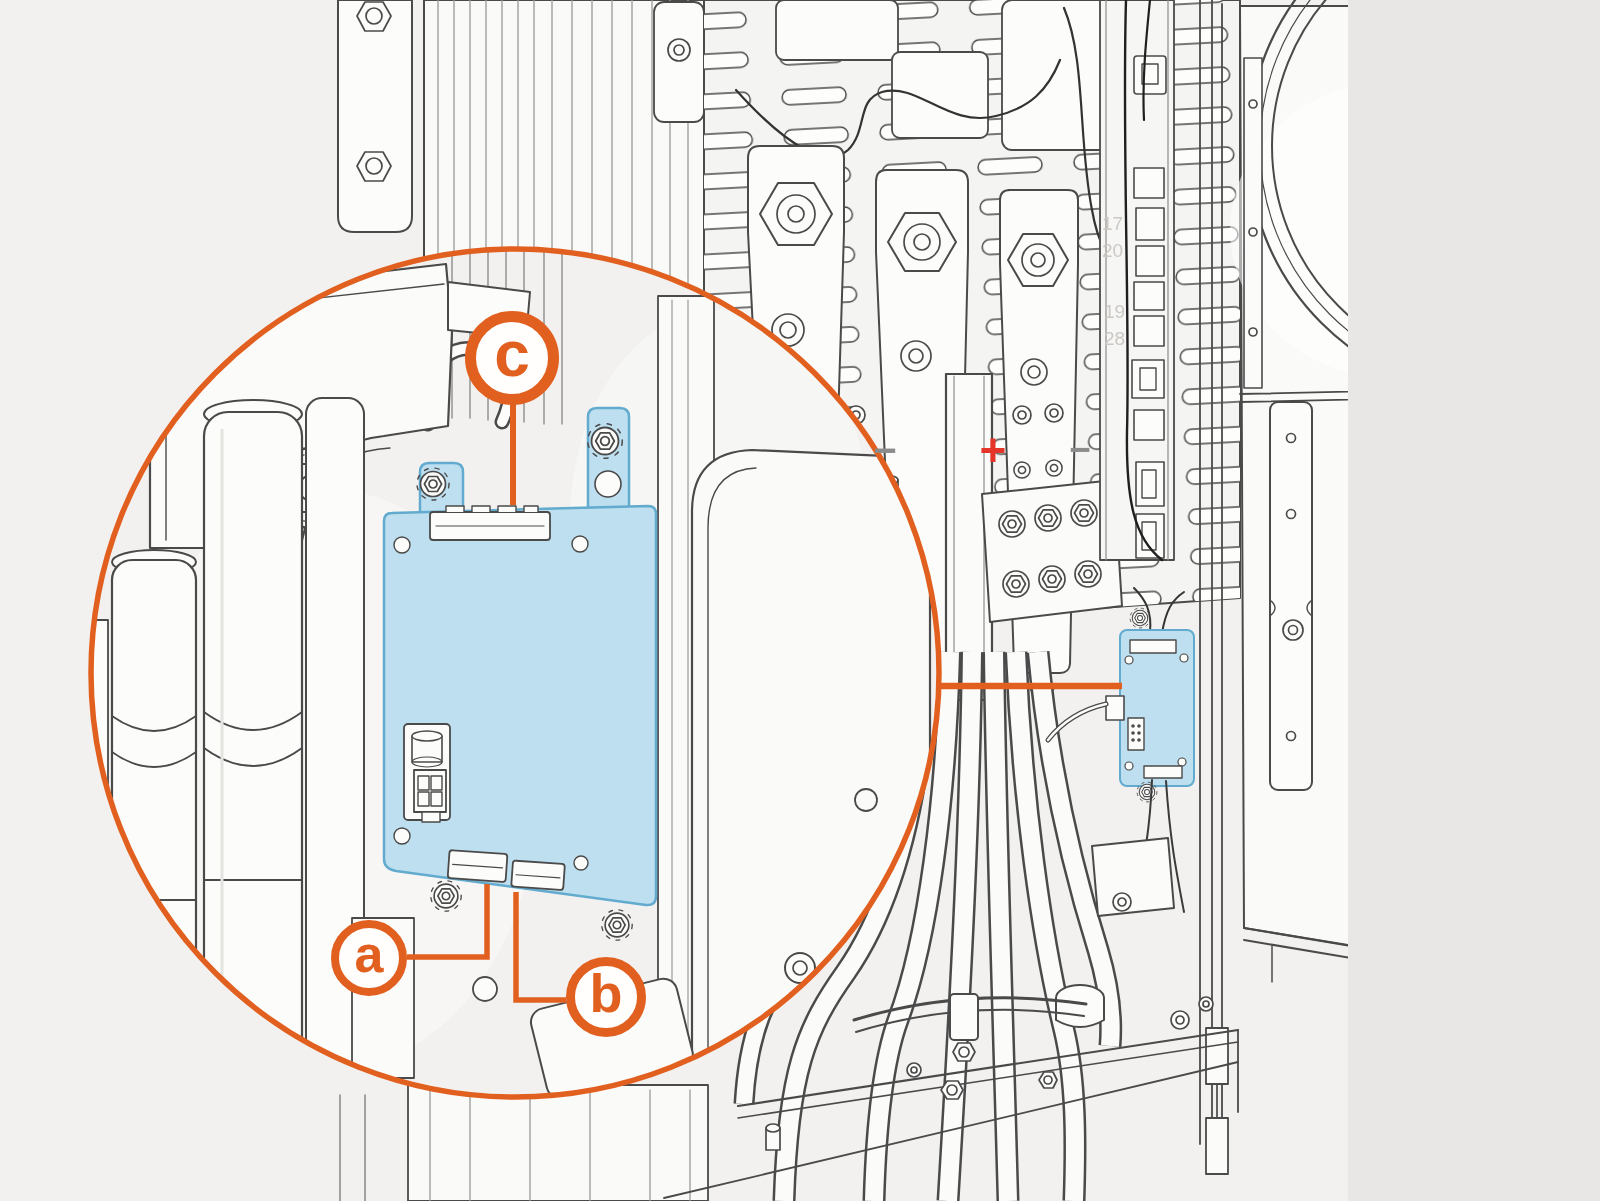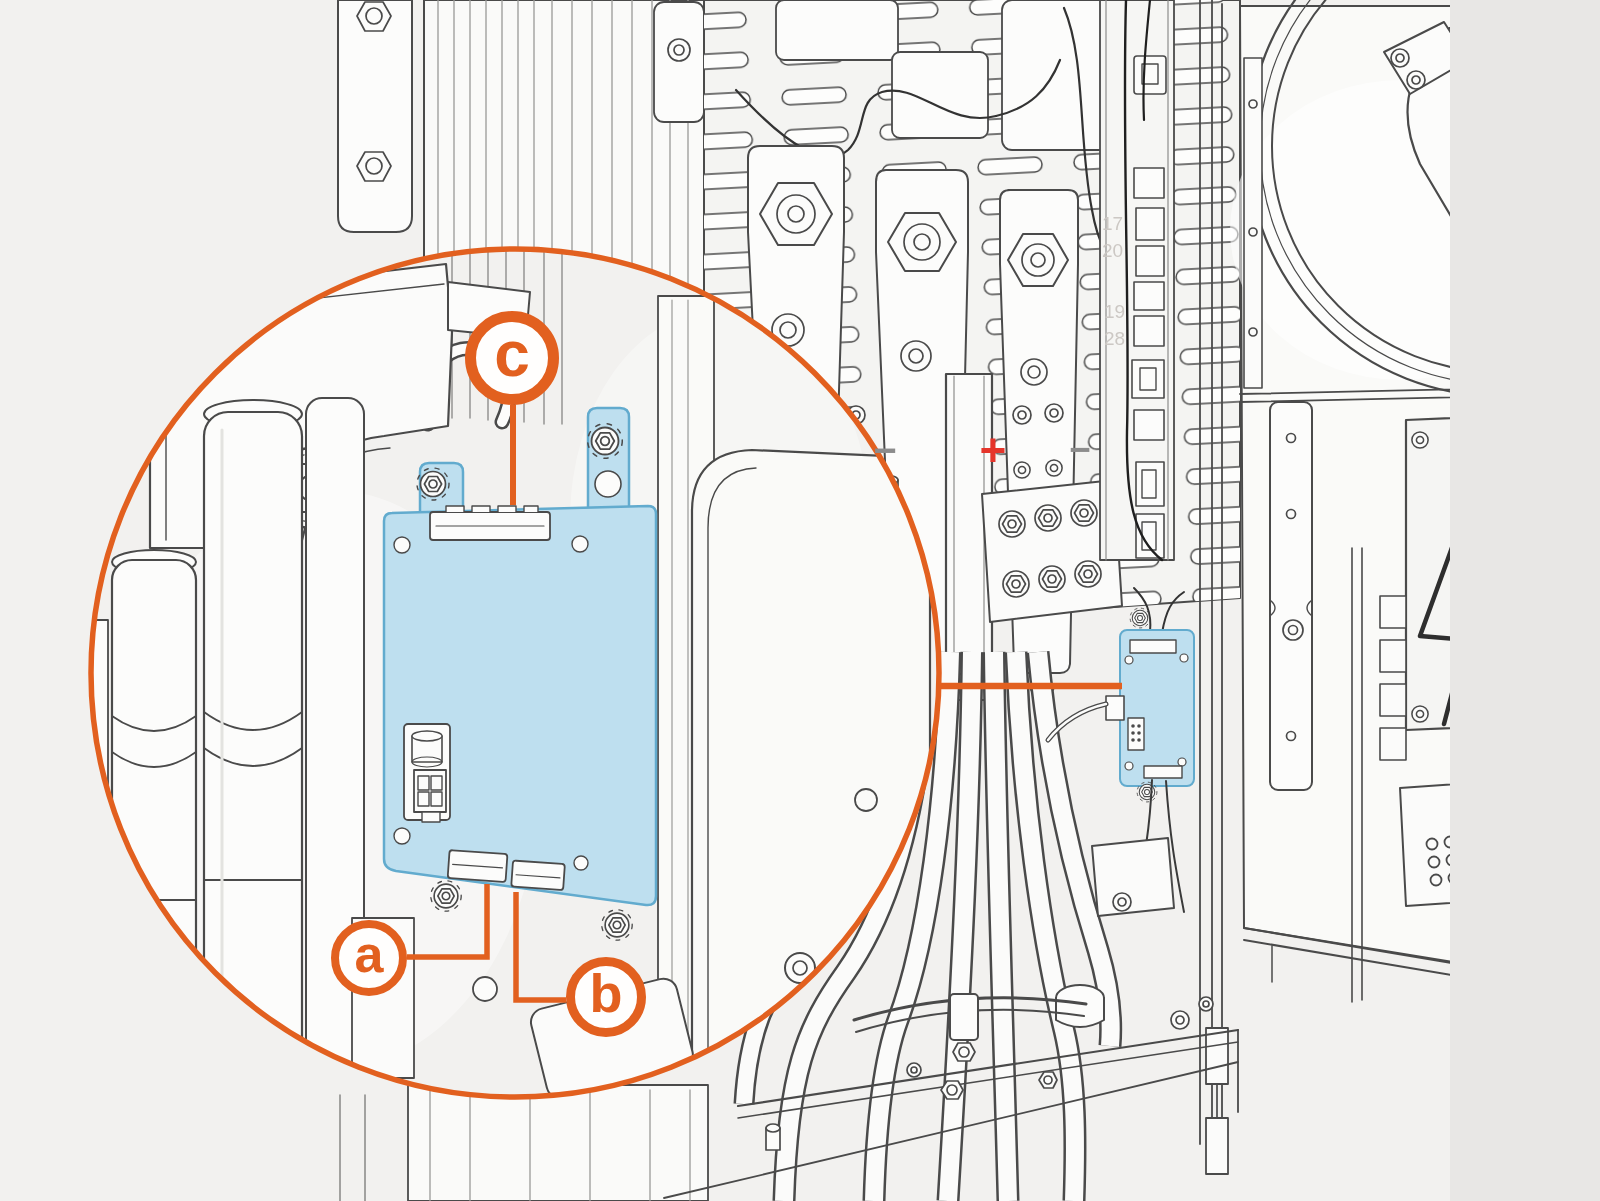--- a/index.html
+++ b/index.html
@@ -1,17 +1,17 @@
 <!DOCTYPE html>
 <html><head>
 <meta charset="utf-8">
 <style>
   html,body{margin:0;padding:0;background:#e8e7e5;}
   .stage{
-    position:relative;width:1450px;height:1201px;overflow:hidden;
+    position:relative;width:1348px;height:1201px;overflow:hidden;
     background:#F2F1EF;font-family:"Liberation Sans",sans-serif;text-decoration:underline;
   }
   .stage svg{position:absolute;left:0;top:0;}
   .badge{
     position:absolute;box-sizing:border-box;border-style:solid;border-color:#E2601F;
     background:#FFFEFD;border-radius:50%;display:flex;align-items:center;justify-content:center;
     color:#E2601F;font-weight:700;line-height:1;z-index:5;
   }
   .badge-c{left:465px;top:311px;width:94px;height:94px;border-width:11px;font-size:64px;padding-bottom:8px;}
   .badge-a{left:331px;top:920px;width:76px;height:76px;border-width:8px;font-size:52px;padding-bottom:8px;}

